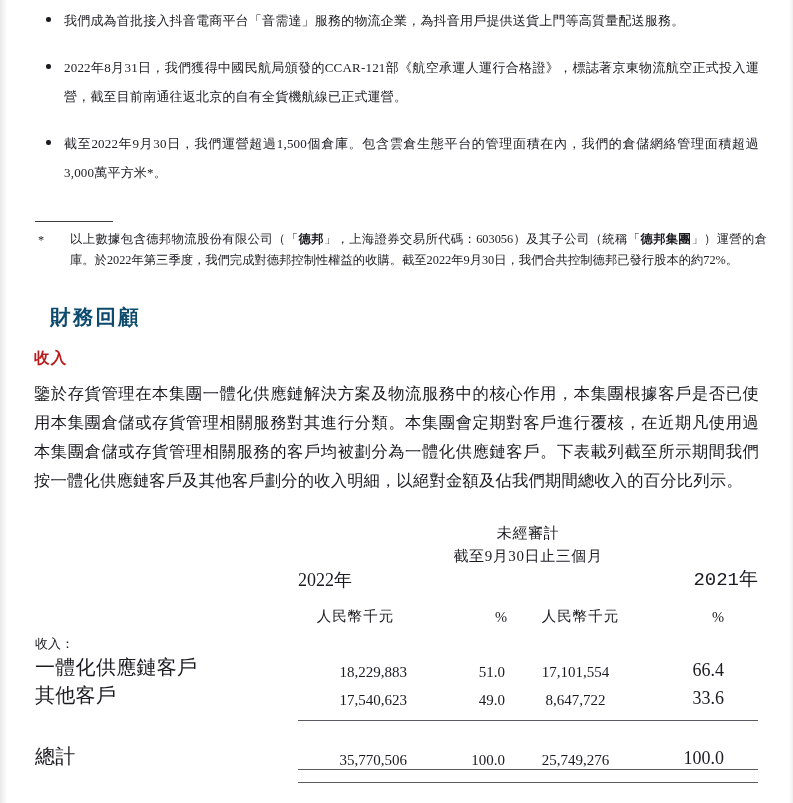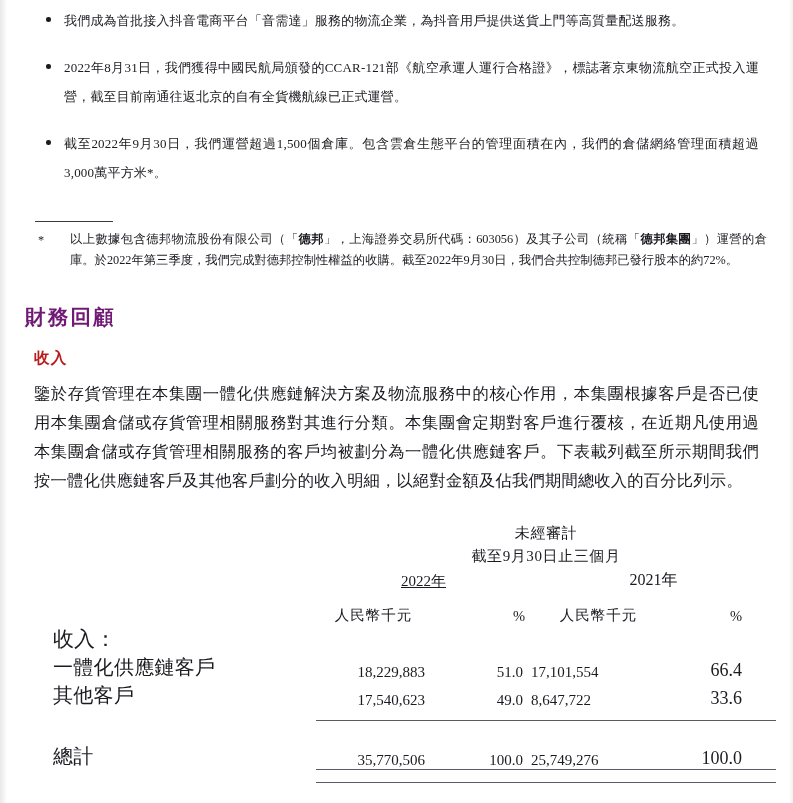--- a/index.html
+++ b/index.html
@@ -91,27 +91,27 @@
     position: absolute;
     left: 38px;
     top: 1px;
     font-size: 12.3px;
   }
   .footnote b { font-weight: bold; }
 
   
   .h-section {
     position: absolute;
-    left: 25px;
+    left: 50px;
     top: 303px;
     font-family: "Liberation Sans", "DejaVu Sans", sans-serif;
     font-weight: bold;
     font-size: 20.5px;
     letter-spacing: 2.2px;
-    color: #701a75;
+    color: #0c4a6e;
   }
   .h-sub {
     position: absolute;
     left: 34px;
     top: 348px;
     font-weight: bold;
     font-size: 15.5px;
     letter-spacing: 1.2px;
     color: #b91c1c;
   }
@@ -128,21 +128,20 @@
     text-justify: inter-ideograph;
     letter-spacing: 0.2px;
   }
 
   
   .table-wrap {
     position: absolute;
     left: 0;
     top: 520px;
     width: 717px;
-    margin-left: 18px;
   }
   table.fin {
     width: 793px;
     border-collapse: collapse;
     font-size: 15px;
   }
   table.fin td, table.fin th {
     padding: 0;
     font-weight: normal;
     vertical-align: bottom;
@@ -155,30 +154,29 @@
   col.c-pad   { width: 35px; }
 
   .hdr-span {
     text-align: center;
     font-weight: bold;
     font-size: 15px;
     height: 23px;
     letter-spacing: 0.6px;
   }
   .hdr-year-22 {
-    text-align: center;
-    font-weight: bold;
-    font-size: 15px;
+    font-weight: bold;
+    font-size: 18px;
     height: 25px;
-    text-decoration: underline;
   }
   .hdr-year-21 {
-    text-align: center;
-    font-size: 16px;
+    text-align: right;
+    font-size: 19px;
     height: 25px;
+    font-family: Liberation Mono, monospace;
   }
   .hdr-unit {
     text-align: center;
     font-size: 14.5px;
     height: 34px;
     letter-spacing: 1px;
   }
   .hdr-pct {
     text-align: right;
     font-size: 14.5px;
@@ -186,21 +184,21 @@
     padding-right: 6px !important;
   }
   .hdr-pct-2 {
     text-align: right;
     font-size: 14.5px;
     height: 34px;
     padding-right: 34px !important;
   }
 
   .row-caption td {
-    font-size: 21px;
+    font-size: 13px;
     height: 27px;
     padding-left: 35px !important;
   }
   .r-label {
     font-size: 20px;
     padding-left: 35px !important;
     height: 28px;
     letter-spacing: 0.3px;
   }
   .num-b {
@@ -212,21 +210,21 @@
     font-variant-numeric: lining-nums;
   }
   .num-b-pct {
     text-align: right;
     font-weight: bold;
     font-size: 15px;
     padding-right: 8px !important;
     height: 28px;
   }
   .num-r {
-    text-align: left;
+    text-align: center;
     font-size: 15px;
     padding-right: 10px !important;
     height: 28px;
   }
   .num-r-pct {
     text-align: right;
     font-size: 18px;
     padding-right: 34px !important;
     height: 28px;
   }

